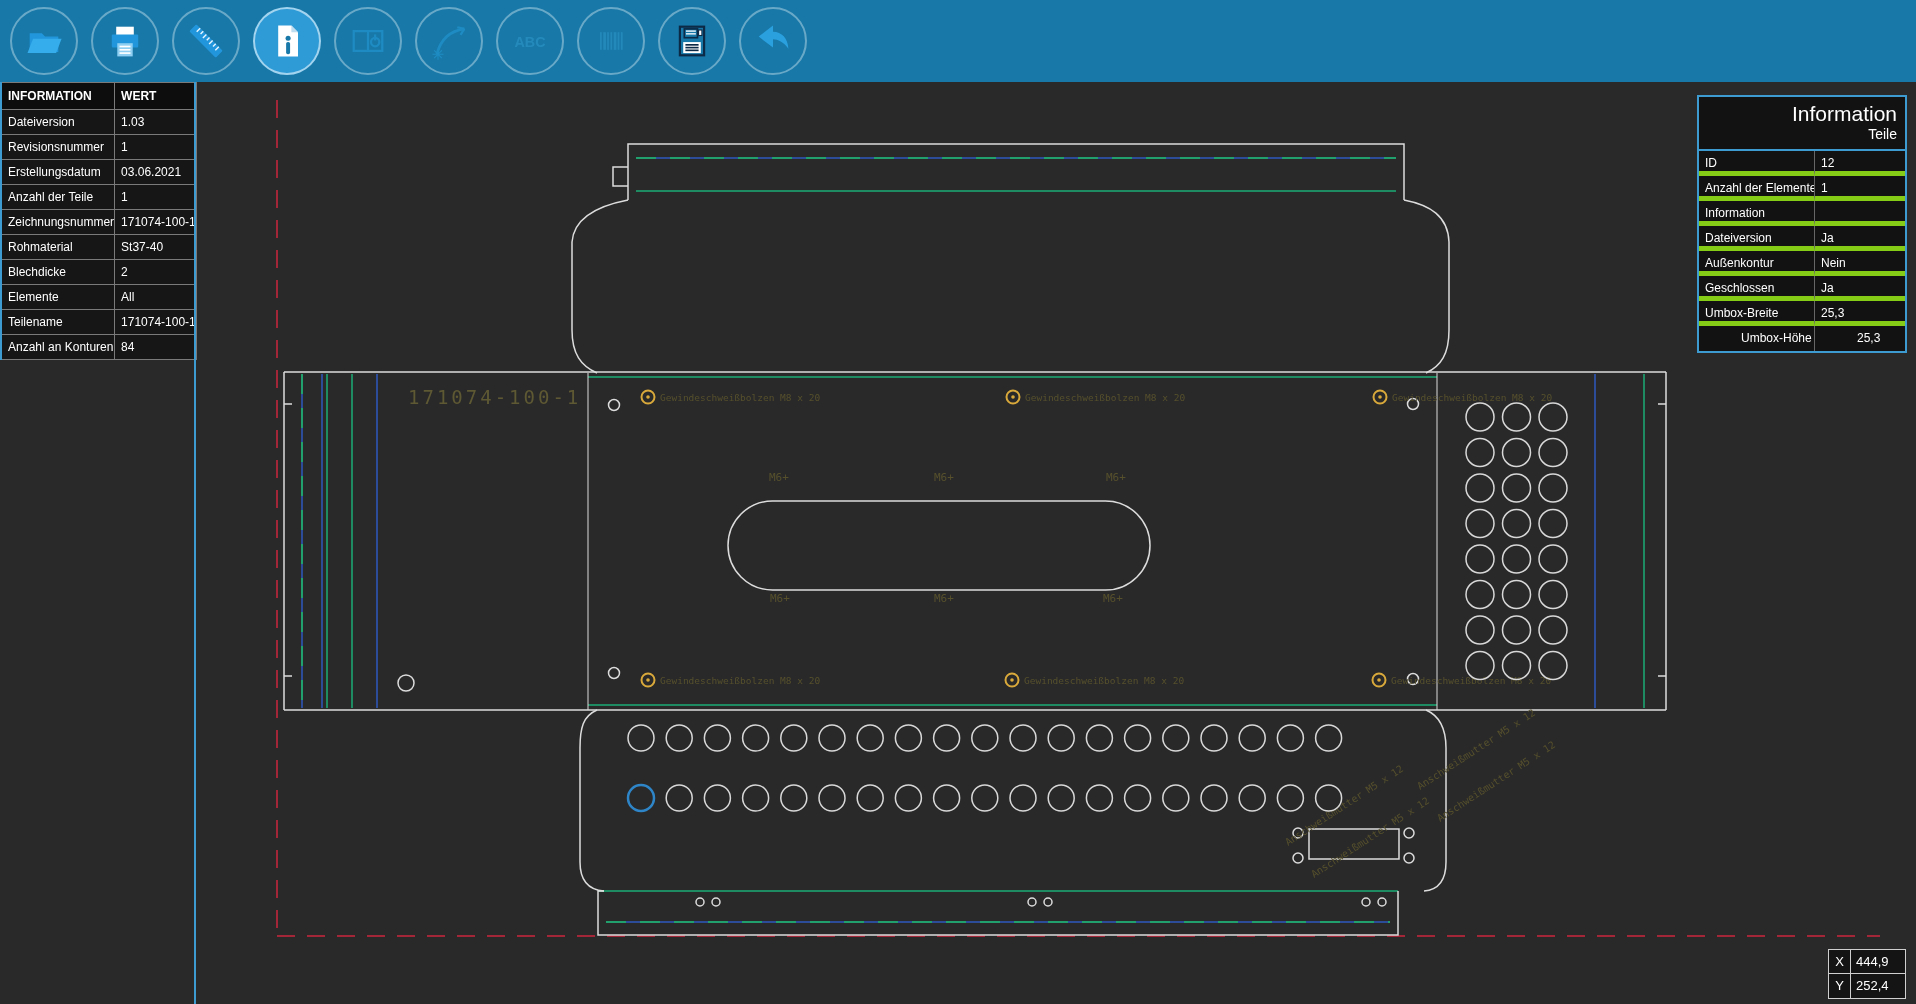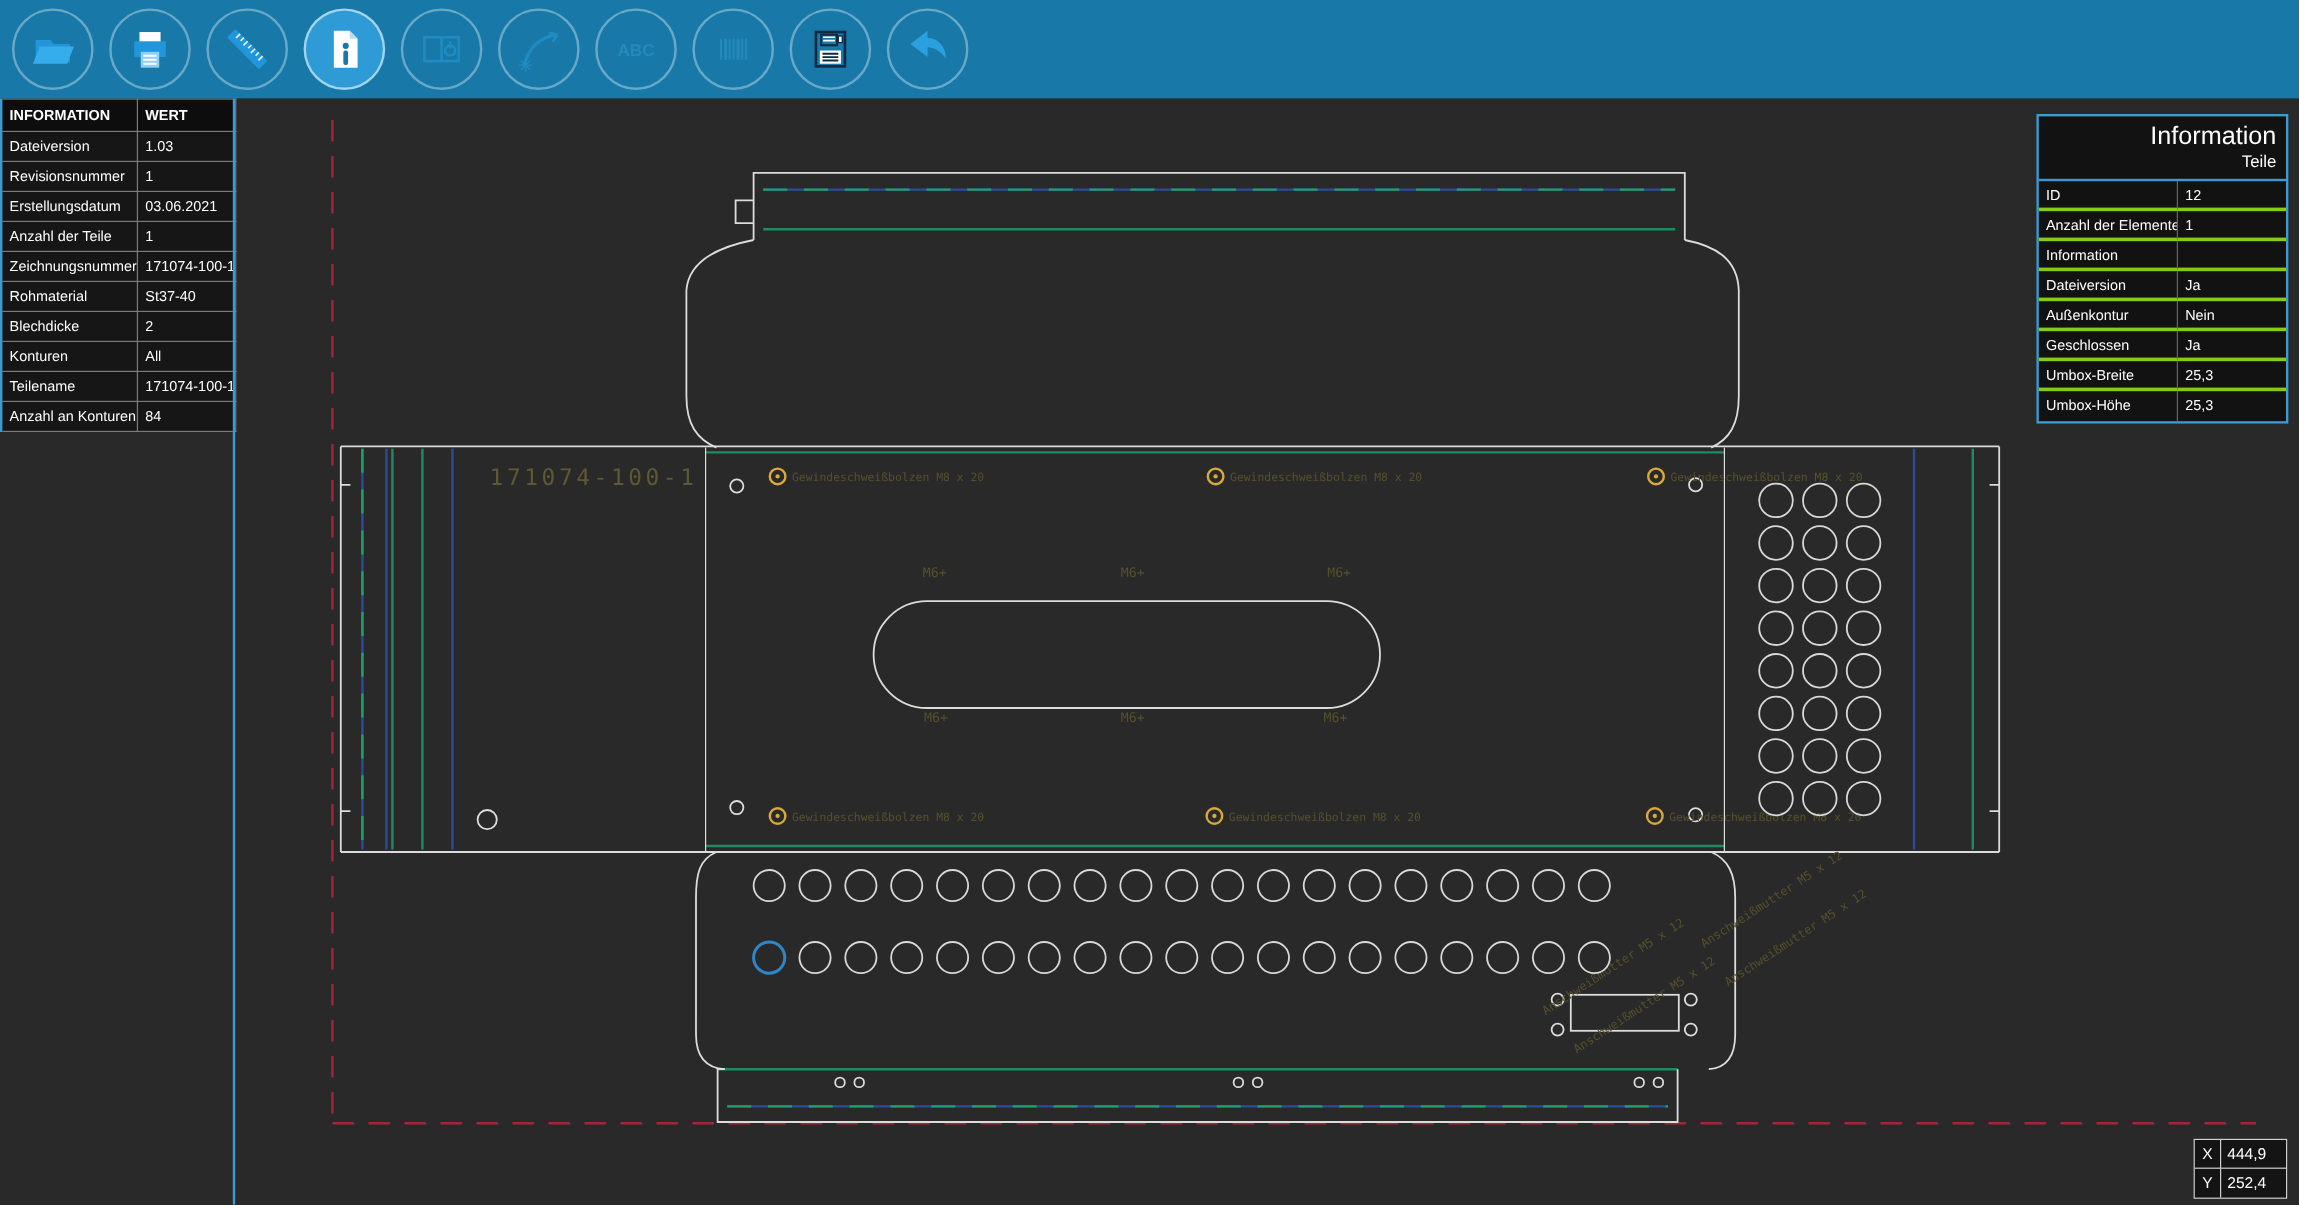--- a/index.html
+++ b/index.html
@@ -30,24 +30,24 @@
   .v-sep { position:absolute; left:194px; top:82px; width:2px; height:922px;
            background:#3E9BD1; z-index:6; }
 
   
   .contour-panel { position:absolute; left:1697px; top:95px; width:210px;
                    background:#121212; border:2px solid #3E9BD1; z-index:6; color:#fff; }
   .contour-head { padding:4px 8px 6px 8px; text-align:right; border-bottom:2px solid #3E9BD1; }
   .contour-title { font-size:21px; line-height:25px; }
   .contour-sub { font-size:14px; line-height:17px; }
   .contour-rows { display:grid; grid-template-columns:116px 1fr; }
-  .contour-rows .cell { border-bottom:3px solid #84cc16; font-size:12px; height:25px;
+  .contour-rows .cell { border-bottom:5px solid #84cc16; font-size:12px; height:25px;
                         line-height:24px; padding-left:6px; white-space:nowrap; overflow:hidden; }
   .contour-rows .lab { border-right:1px solid #666; }
-  .contour-rows .cell:nth-last-child(-n+2){ border-bottom:none; }
+  .contour-rows .cell:nth-last-child(-n+2){ border-bottom:none;margin-left:36px; }
 
   
   .coord-box { position:absolute; left:1828px; top:949px; width:78px; background:#141414;
                border:1px solid #cfcfcf; z-index:6; color:#fff; display:grid;
                grid-template-columns:22px 1fr; }
   .coord-box div { font-size:13px; height:24px; line-height:23px; }
   .coord-box .cl { text-align:center; border-right:1px solid #cfcfcf; }
   .coord-box .cv { padding-left:5px; }
   .coord-box .r1 { border-bottom:1px solid #cfcfcf; }
 
@@ -390,21 +390,21 @@
         </tr>
     <tr>
           <td class="c1">Rohmaterial</td>
           <td class="c2">St37-40</td>
         </tr>
     <tr>
           <td class="c1">Blechdicke</td>
           <td class="c2">2</td>
         </tr>
     <tr>
-          <td class="c1">Konturen</td>
+          <td class="c1">Elemente</td>
           <td class="c2">All</td>
         </tr>
     <tr>
           <td class="c1">Teilename</td>
           <td class="c2">171074-100-1</td>
         </tr>
     <tr>
           <td class="c1">Anzahl an Konturen</td>
           <td class="c2">84</td>
         </tr>

